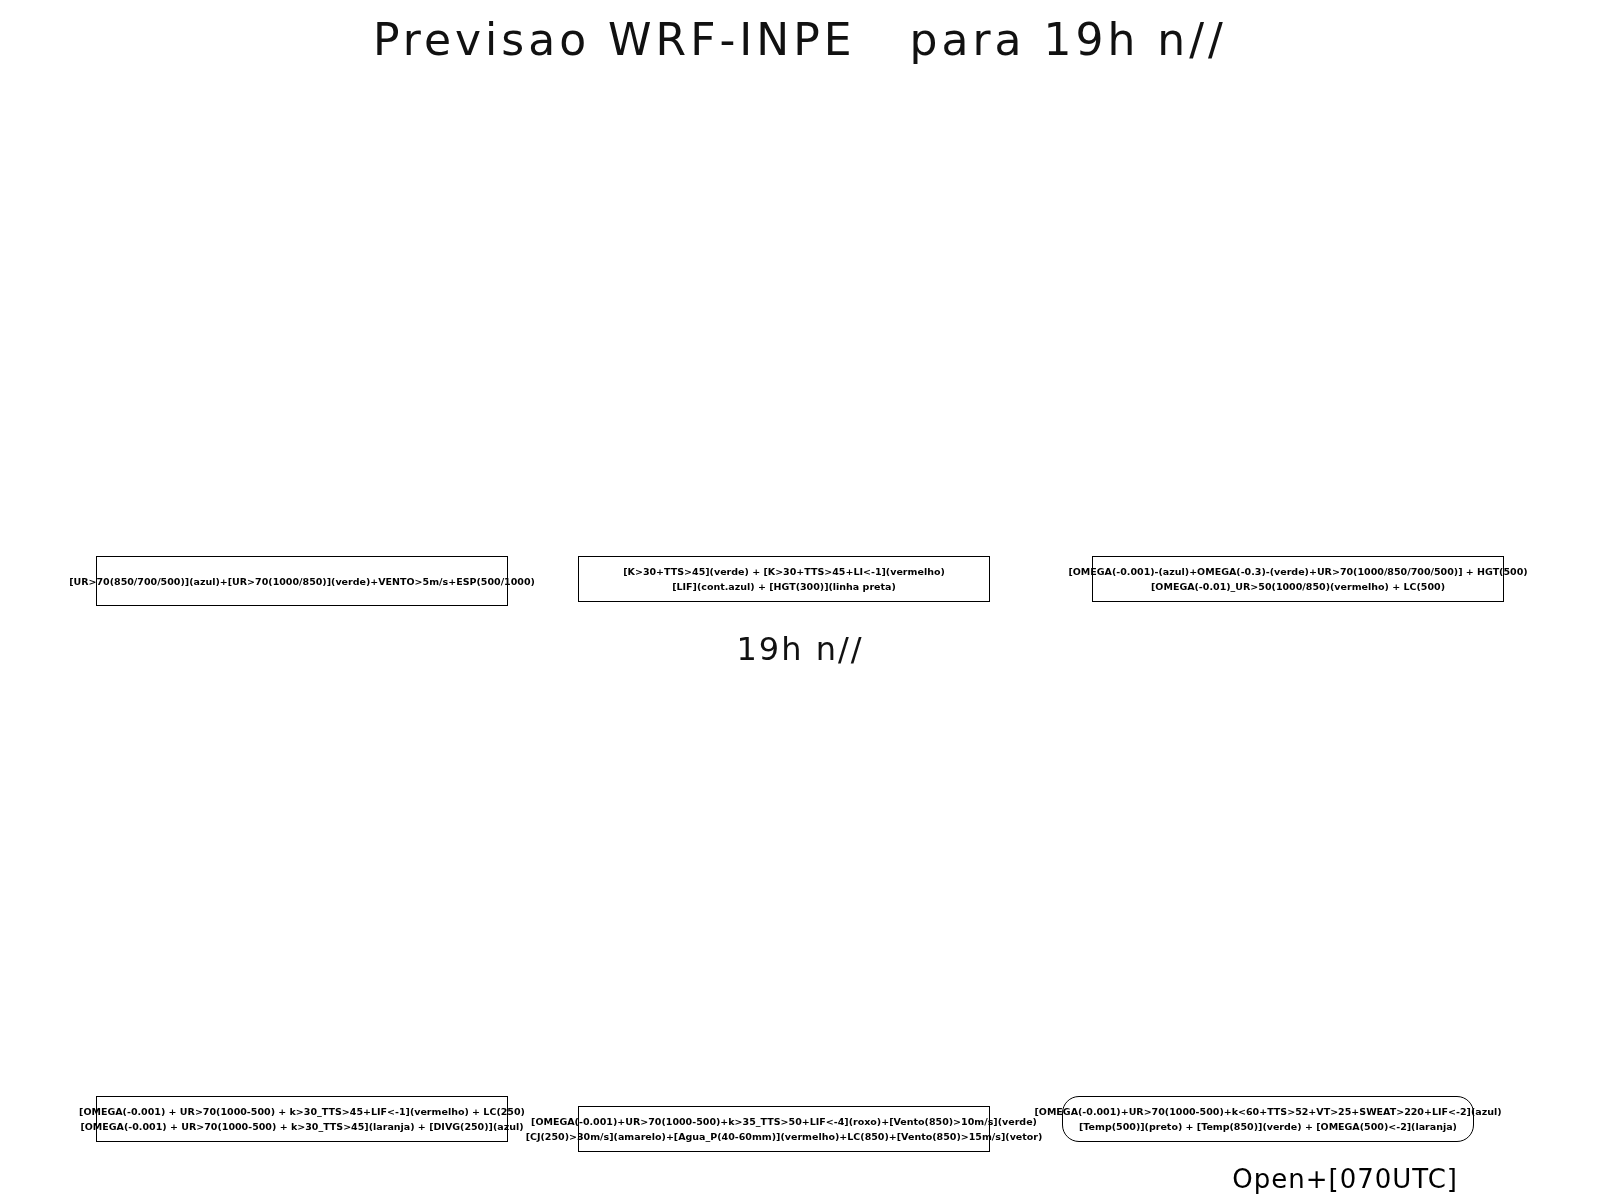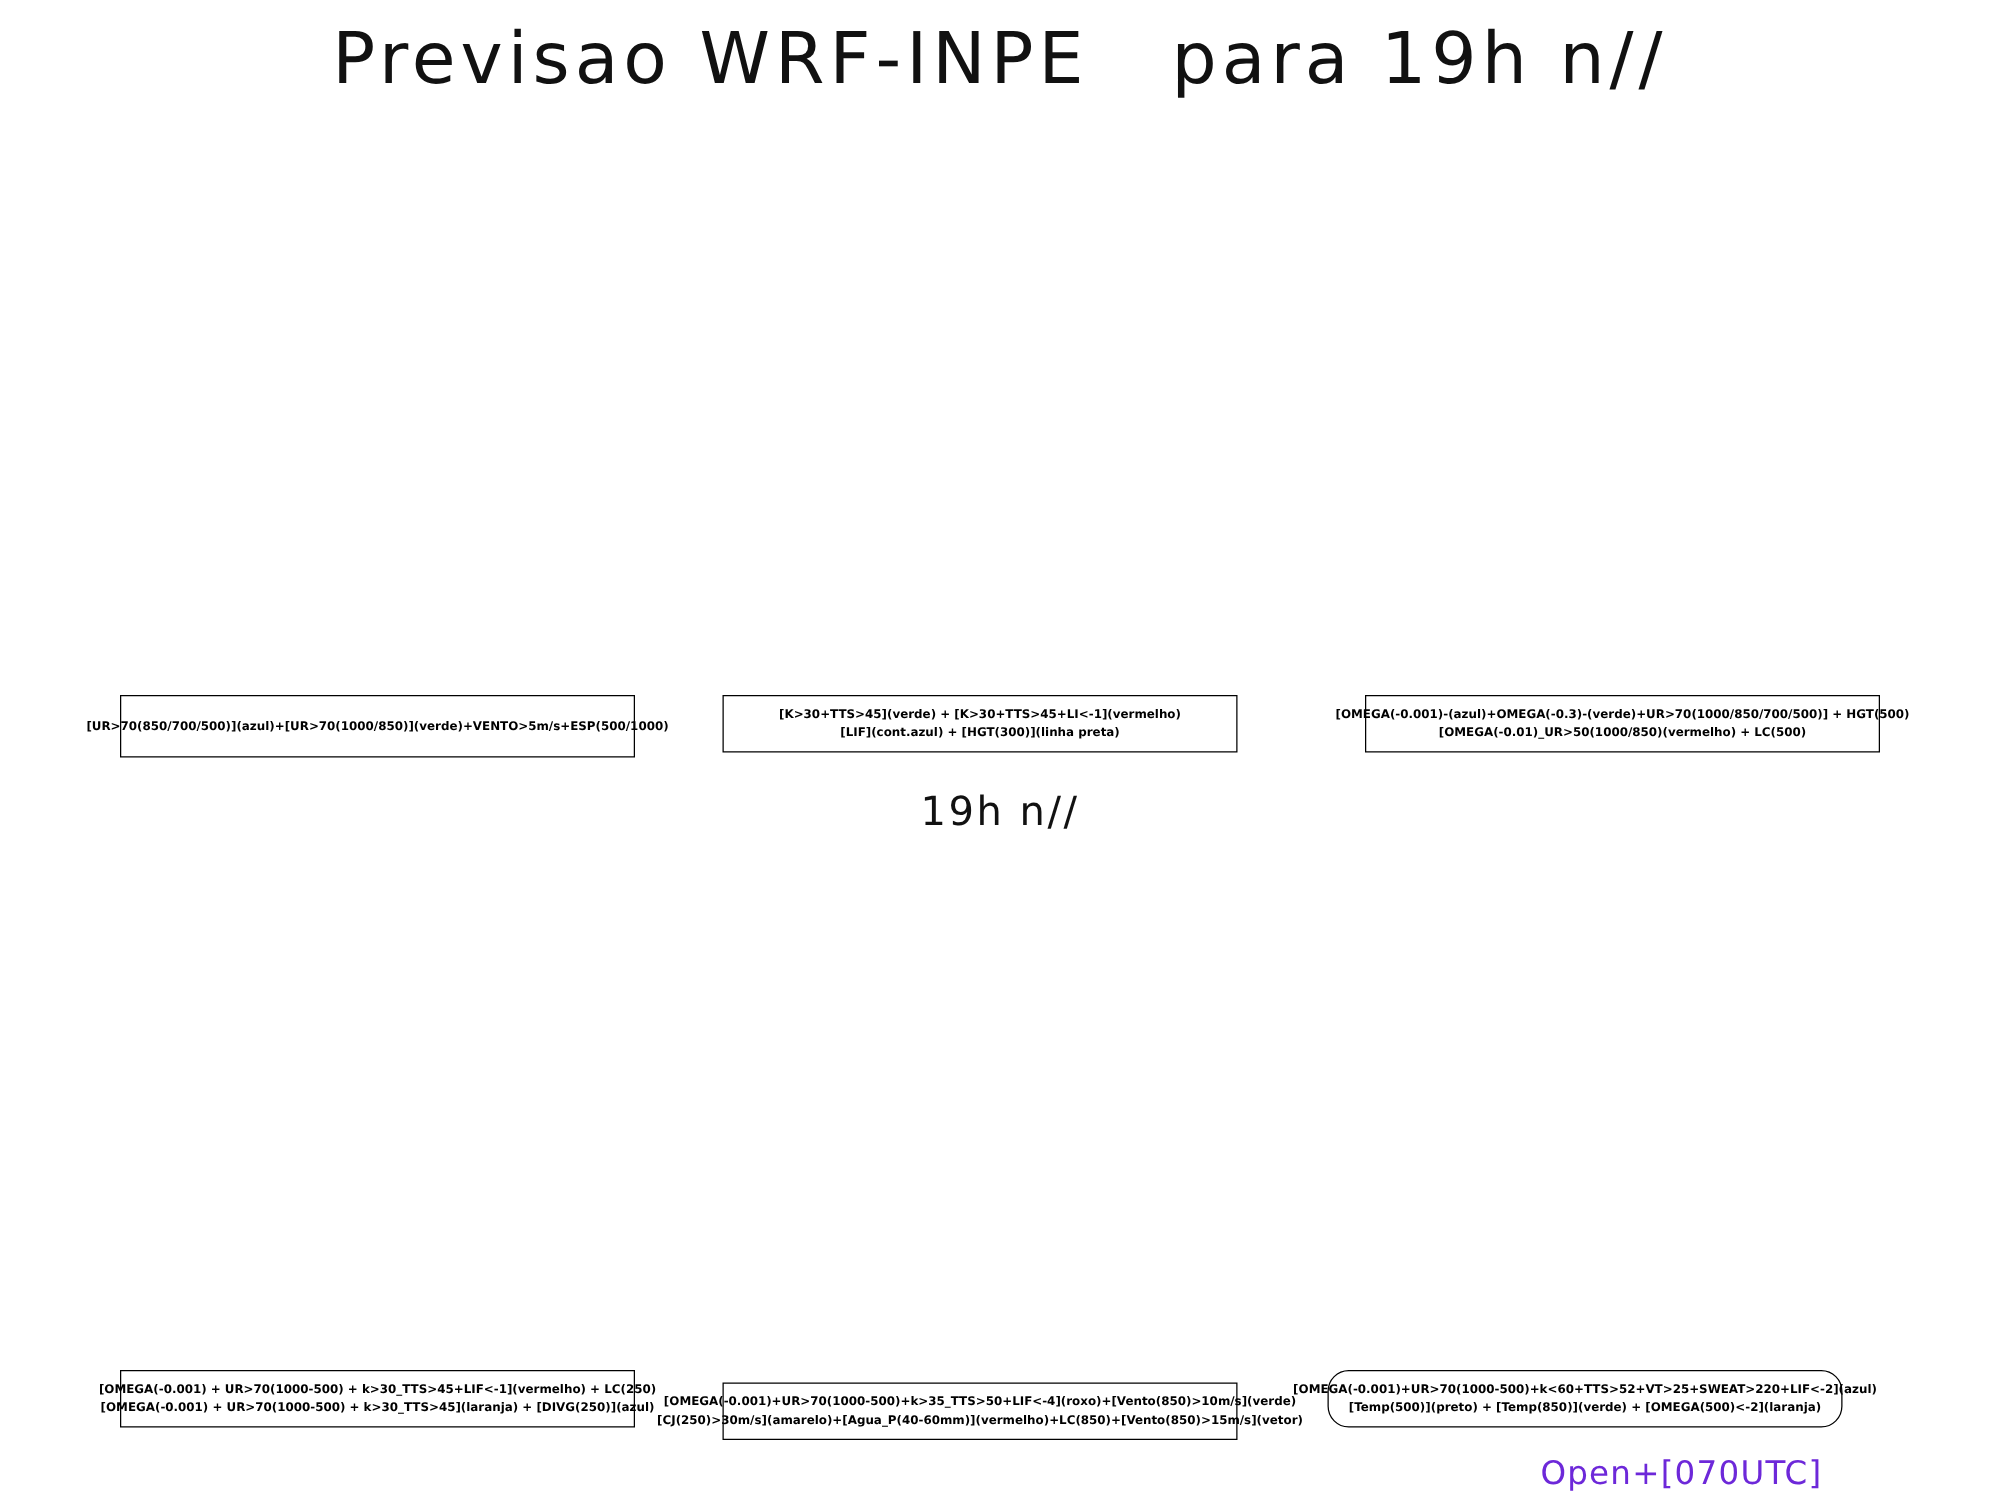--- a/index.html
+++ b/index.html
@@ -17,21 +17,21 @@
   }
 
   
   .main-title {
     position: absolute;
     top: 14px;
     left: 0;
     width: 1600px;
     text-align: center;
     font-family: "DejaVu Sans", sans-serif;
-    font-size: 57px;
+    font-size: 44px;
     font-weight: 400;
     letter-spacing: 4px;
     color: #111111;
     white-space: pre;
   }
 
   
   .mid-caption {
     position: absolute;
     top: 630px;
@@ -77,21 +77,21 @@
   #box-bot-mid    { left: 578px; top: 1106px; width: 412px; height: 46px; }
   #box-bot-right  { left: 1062px;top: 1096px; width: 412px; height: 46px; border-radius: 17px; }
 
   
   .footer-text {
     position: absolute;
     right: 142px;
     bottom: 6px;
     font-size: 26px;
     letter-spacing: 1px;
-    color: #6d28d9;
+    color: #000000;
     white-space: pre;
   }
 </style>
 </head>
 <body>
 
 <div class="main-title">Previsao WRF-INPE   para 19h n//</div>
 
 <div class="legend-box" id="box-top-left">
   <div class="legend-line">[UR&gt;70(850/700/500)](azul)+[UR&gt;70(1000/850)](verde)+VENTO&gt;5m/s+ESP(500/1000)</div>

